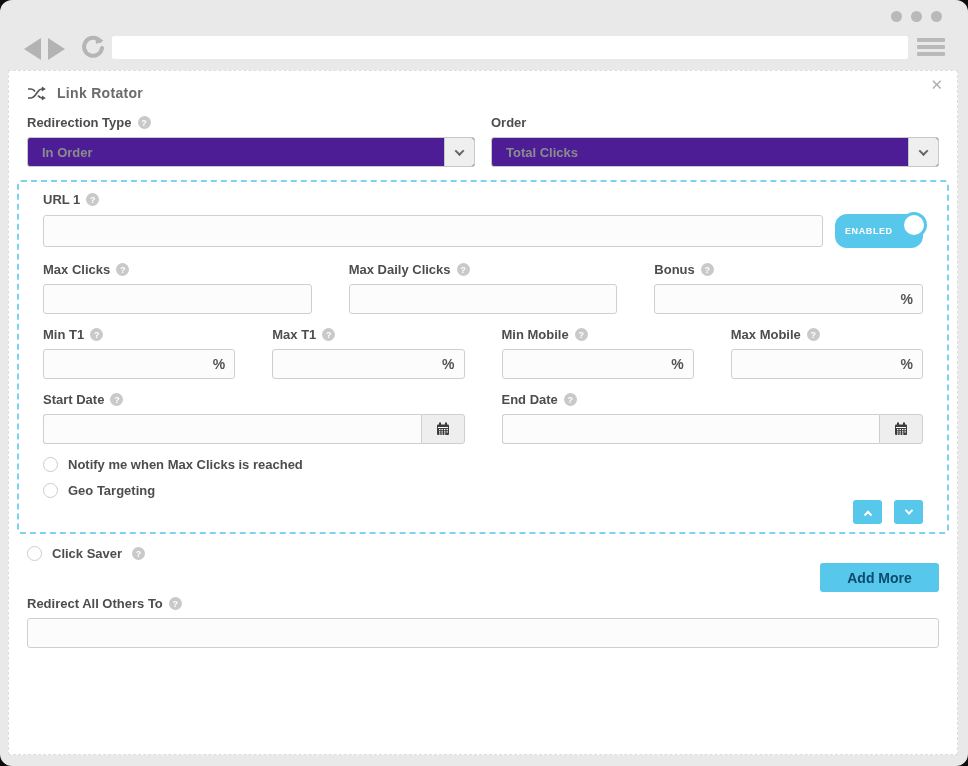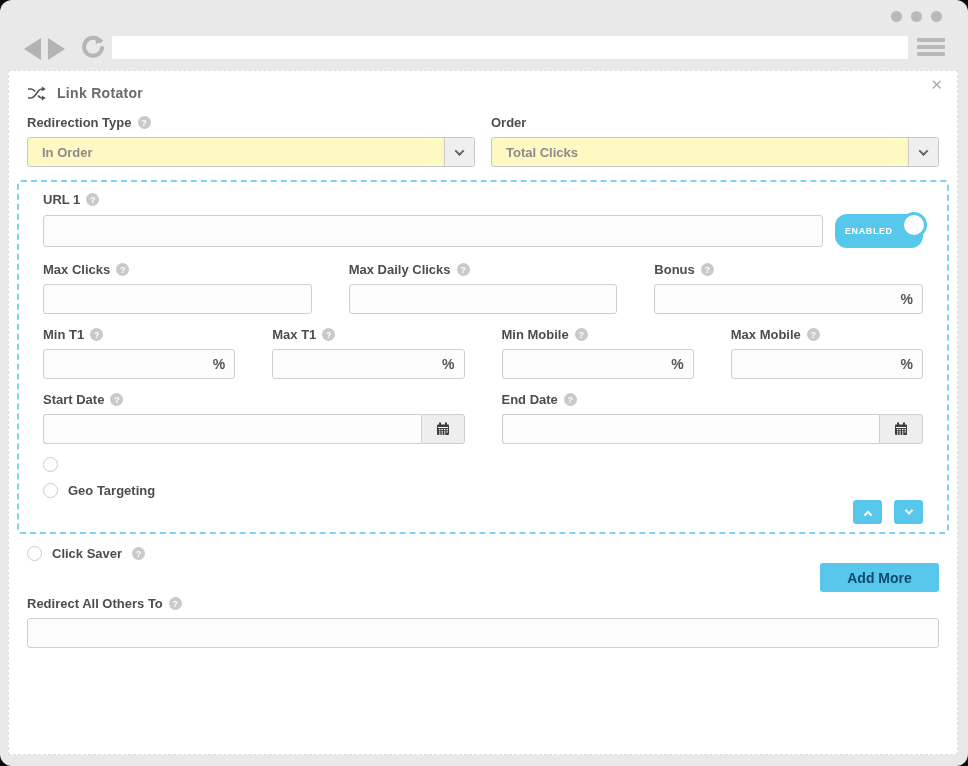--- a/index.html
+++ b/index.html
@@ -24,21 +24,21 @@
 
   .modal-header { display:flex; align-items:center; gap:11px; margin:3px 0 14px 2px; }
   .modal-title { font-size:14px; font-weight:600; color:#6b6b6b; letter-spacing:.3px; }
   .close-x { position:absolute; top:6px; right:14px; font-size:15px; font-weight:700; color:#aeaeae; cursor:pointer; line-height:1; }
 
   .field-label { display:flex; align-items:center; gap:6px; font-size:13px; font-weight:600; color:#4d4d4d; margin-bottom:7px; }
   .help-icon { width:13px; height:13px; border-radius:50%; background:#c9c9c9; color:#fff; font-size:9px; font-weight:700; display:inline-flex; align-items:center; justify-content:center; cursor:pointer; flex:none; }
 
   .select-row { display:flex; gap:16px; margin:0 2px 13px; }
   .select-col { flex:1; }
-  .select-box { height:30px; border:1px solid #c8c8c8; border-radius:3px; background:#fef9c3; display:flex; align-items:center; cursor:pointer; }
+  .select-box { height:30px; border:1px solid #c8c8c8; border-radius:3px; background:#4c1d95; display:flex; align-items:center; cursor:pointer; }
   .select-value { padding-left:14px; font-size:13px; font-weight:600; color:#8c8c8c; }
   .select-caret { margin-left:auto; width:30px; align-self:stretch; border-left:1px solid #c8c8c8; background:#efefef; border-radius:0 3px 3px 0; display:flex; align-items:center; justify-content:center; }
 
   .chev { display:inline-block; width:7px; height:7px; border-right:2px solid #666; border-bottom:2px solid #666; transform:rotate(45deg) translate(-1px,-1px); }
   .chev.white { border-color:#fff; width:6px; height:6px; }
   .chev.up { transform:rotate(-135deg) translate(-2px,-2px); }
 
   .url-box { border:2px dashed #7dd2ef; border-radius:4px; margin:0 -8px; padding:10px 24px 6px; }
 
   .text-input { width:100%; height:30px; border:1px solid #cfcfcf; border-radius:3px; background:#fcfcfc; padding:0 10px; font-size:13px; color:#555; }
@@ -292,20 +292,21 @@
                   </g>
                 </svg>
               </span>
             </span>
           </div>
         </div>
       </div>
 
       <div class="radio-row">
         <span class="radio"></span>
+        <span class="radio-label">Notify me when Max Clicks is reached</span>
       </div>
 
 
       <div class="radio-row" style="margin-bottom:0;">
         <span class="radio"></span>
         <span class="radio-label">Geo Targeting</span>
       </div>
 
       <div class="reorder-row">
         <button class="reorder-btn">

